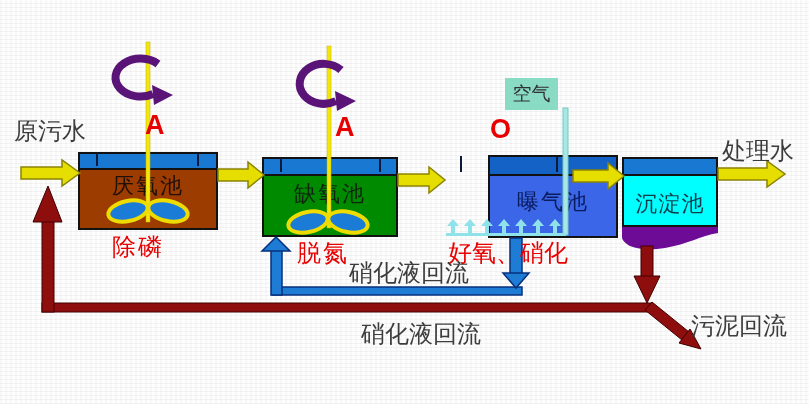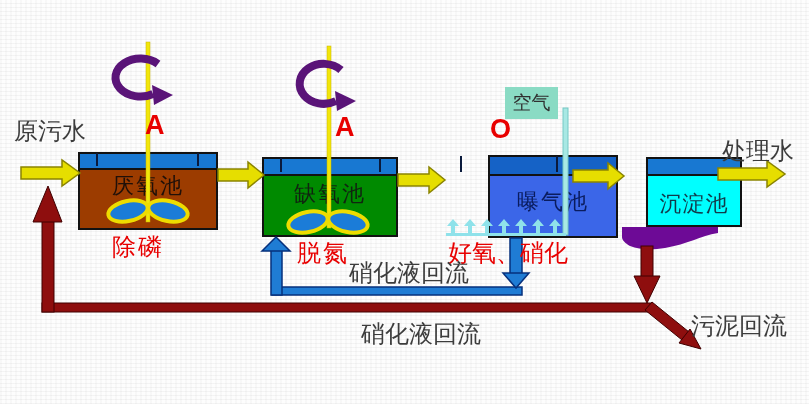--- a/index.html
+++ b/index.html
@@ -17,29 +17,29 @@
 
   .t-anaerobic{left:78px;top:152px;width:140px;height:78px;background:#9c3c00;}
   .t-anaerobic .band{height:14px;}
   .t-anaerobic .tank-label{top:17px;color:#201008;}
   .t-anoxic{left:262px;top:157px;width:136px;height:80px;background:#008a00;}
   .t-anoxic .band{height:15px;}
   .t-anoxic .tank-label{top:20px;color:#102410;}
   .t-aeration{left:443px;top:155px;width:130px;height:83px;background:#3b66e8;margin-left:45px;}
   .t-aeration .band{height:17px;background:#1562c6;}
   .t-aeration .tank-label{top:30px;color:#0a1c5e;}
-  .t-sedimentation{left:622px;top:157px;width:96px;height:70px;background:#00ffff;margin-left:24px;}
+  .t-sedimentation{left:622px;top:157px;width:96px;height:70px;background:#00ffff;}
   .t-sedimentation .band{height:15px;}
   .t-sedimentation .tank-label{top:30px;color:#123a4a;letter-spacing:1px;}
 
   .txt{position:absolute;color:#3c3c3c;font-size:24px;white-space:nowrap;z-index:3;}
   .stage-letter{position:absolute;color:#e80000;font-size:27px;font-weight:bold;z-index:3;}
   .note{position:absolute;color:#e80000;font-size:24px;white-space:nowrap;z-index:3;letter-spacing:2px;}
   .air-box{position:absolute;left:505px;top:78px;width:53px;height:32px;background:#8adbc4;
-    display:flex;align-items:center;justify-content:center;font-size:19px;color:#303030;z-index:3;margin-top:9px;}
+    display:flex;align-items:center;justify-content:center;font-size:19px;color:#303030;z-index:3;}
   svg.overlay{position:absolute;left:0;top:0;z-index:2;}
 </style>
 </head>
 <body>
 
 <div class="stage">
 
   <div class="tank t-anaerobic">
     <div class="band"></div>
     <div class="tank-label">厌氧池</div>

